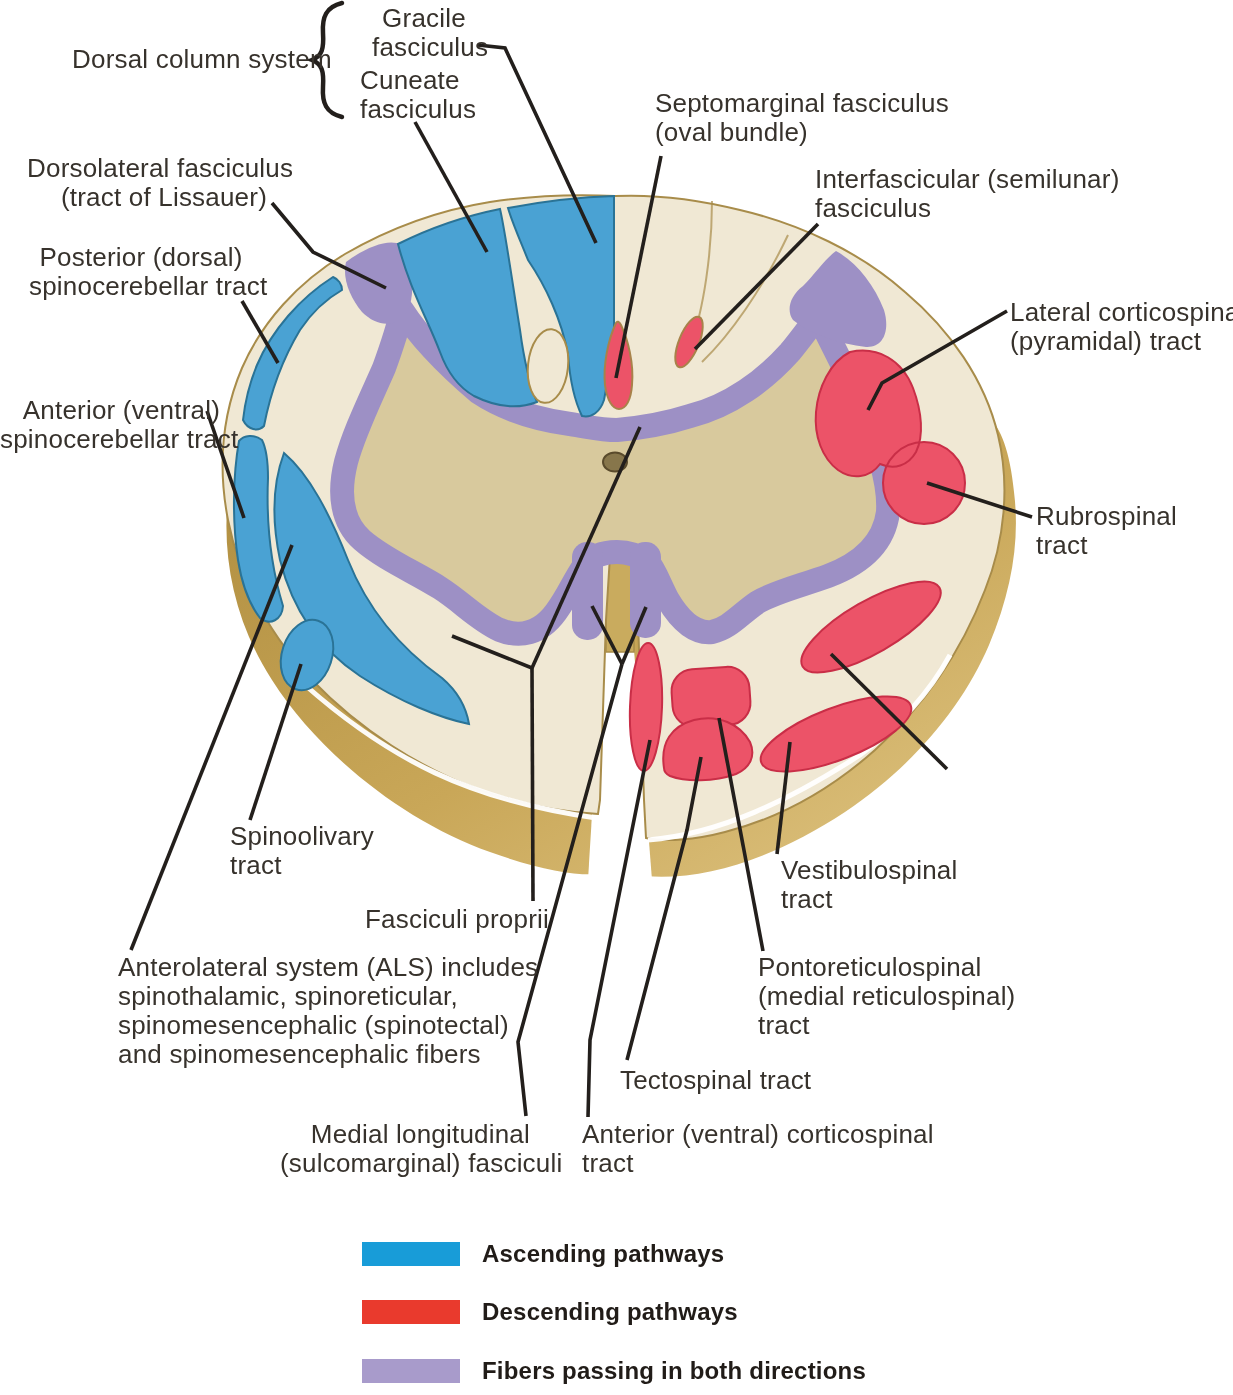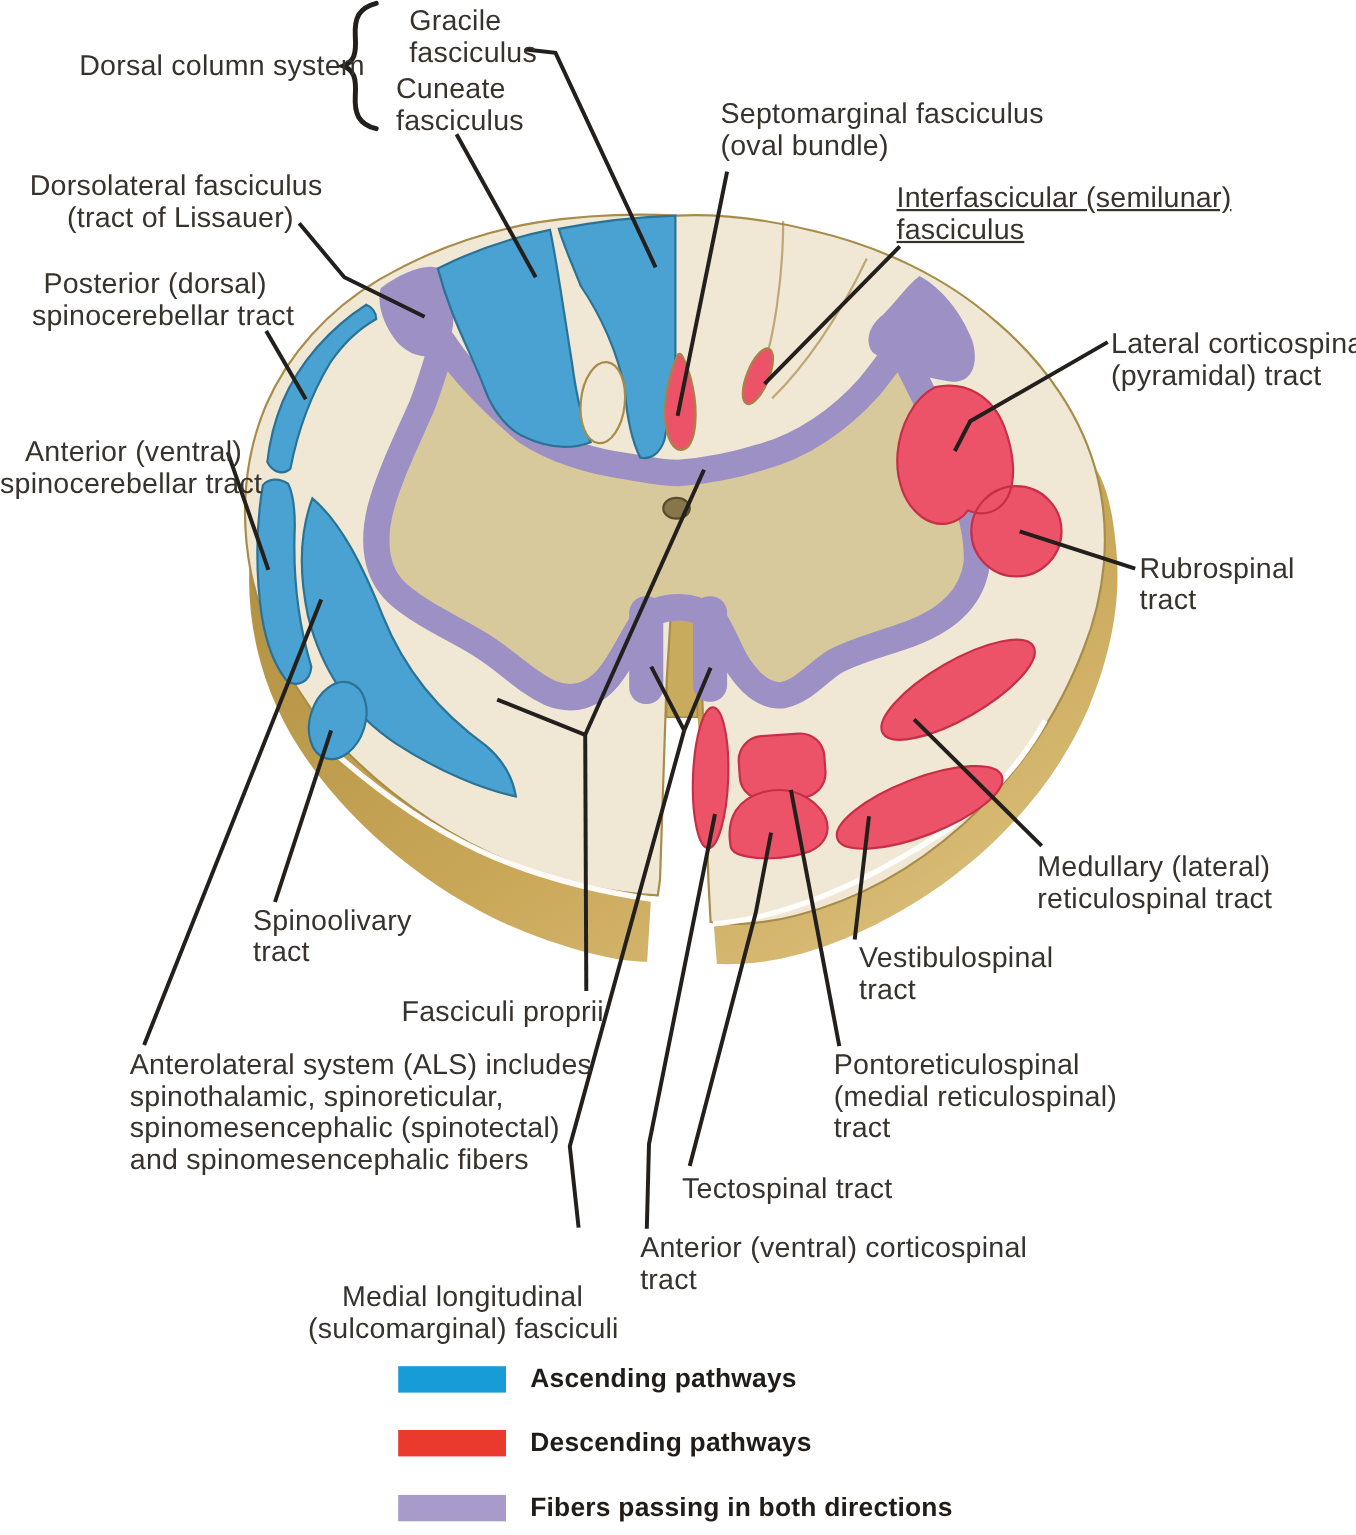--- a/index.html
+++ b/index.html
@@ -2,21 +2,21 @@
 <html><head>
 <meta charset="utf-8">
 <style>
   html,body{margin:0;padding:0;background:#ffffff;}
   #figure{position:relative;width:1233px;height:1395px;background:#ffffff;overflow:hidden;
           font-family:"Liberation Sans", sans-serif;}
   #art{position:absolute;left:0;top:0;}
   .lbl{position:absolute;font-size:26px;line-height:1.12;color:#37322c;letter-spacing:.2px;}
   .lbl span{display:block;white-space:nowrap;}
   .r{text-align:right;}
-  .c{text-align:left;}
+  .c{text-align:center;}
   .legend-row{position:absolute;display:flex;align-items:center;}
   .swatch{width:98px;height:24px;margin-right:22px;flex:0 0 auto;}
   .legend-text{font-size:24px;font-weight:bold;color:#211c18;white-space:nowrap;letter-spacing:.2px;}
 </style>
 </head>
 <body>
 
 <div id="figure">
 
   <svg id="art" width="1233" height="1395" viewBox="0 0 1233 1395">
@@ -143,21 +143,21 @@
   <div class="lbl" style="left:360px;top:66px;">
     <span>Cuneate</span>
     <span>fasciculus</span>
   </div>
 
   <div class="lbl" style="left:655px;top:89px;">
     <span>Septomarginal fasciculus</span>
     <span>(oval bundle)</span>
   </div>
 
-  <div class="lbl" style="left:815px;top:165px;text-decoration:underline;">
+  <div class="lbl" style="left:815px;top:165px;">
     <span>Interfascicular (semilunar)</span>
     <span>fasciculus</span>
   </div>
 
   <div class="lbl r" style="left:27px;top:154px;width:240px;">
     <span>Dorsolateral fasciculus</span>
     <span>(tract of Lissauer)</span>
   </div>
 
   <div class="lbl r" style="left:29px;top:243px;width:224px;text-align:center;">
@@ -173,24 +173,20 @@
   <div class="lbl r" style="left:0px;top:352px;width:220px;margin-top:44px;">
     <span>Anterior (ventral)</span>
     <span>spinocerebellar tract</span>
   </div>
 
   <div class="lbl" style="left:1036px;top:502px;">
     <span>Rubrospinal</span>
     <span>tract</span>
   </div>
 
-  <div class="lbl" style="left:943px;top:773px;">
-    <span>Medullary (lateral)</span>
-    <span>reticulospinal tract</span>
-  </div>
 
   <div class="lbl" style="left:230px;top:822px;">
     <span>Spinoolivary</span>
     <span>tract</span>
   </div>
 
   <div class="lbl" style="left:781px;top:856px;">
     <span>Vestibulospinal</span>
     <span>tract</span>
   </div>
@@ -209,21 +205,21 @@
   <div class="lbl" style="left:758px;top:953px;">
     <span>Pontoreticulospinal</span>
     <span>(medial reticulospinal)</span>
     <span>tract</span>
   </div>
 
   <div class="lbl" style="left:620px;top:1066px;">
     <span>Tectospinal tract</span>
   </div>
 
-  <div class="lbl r" style="left:280px;top:1164px;width:250px;">
+  <div class="lbl r" style="left:280px;top:1120px;width:250px;">
     <span>Medial longitudinal</span>
     <span>(sulcomarginal) fasciculi</span>
   </div>
 
   <div class="lbl" style="left:582px;top:1120px;">
     <span>Anterior (ventral) corticospinal</span>
     <span>tract</span>
   </div>
 
   <div class="legend-row" style="left:362px;top:1240px;">

